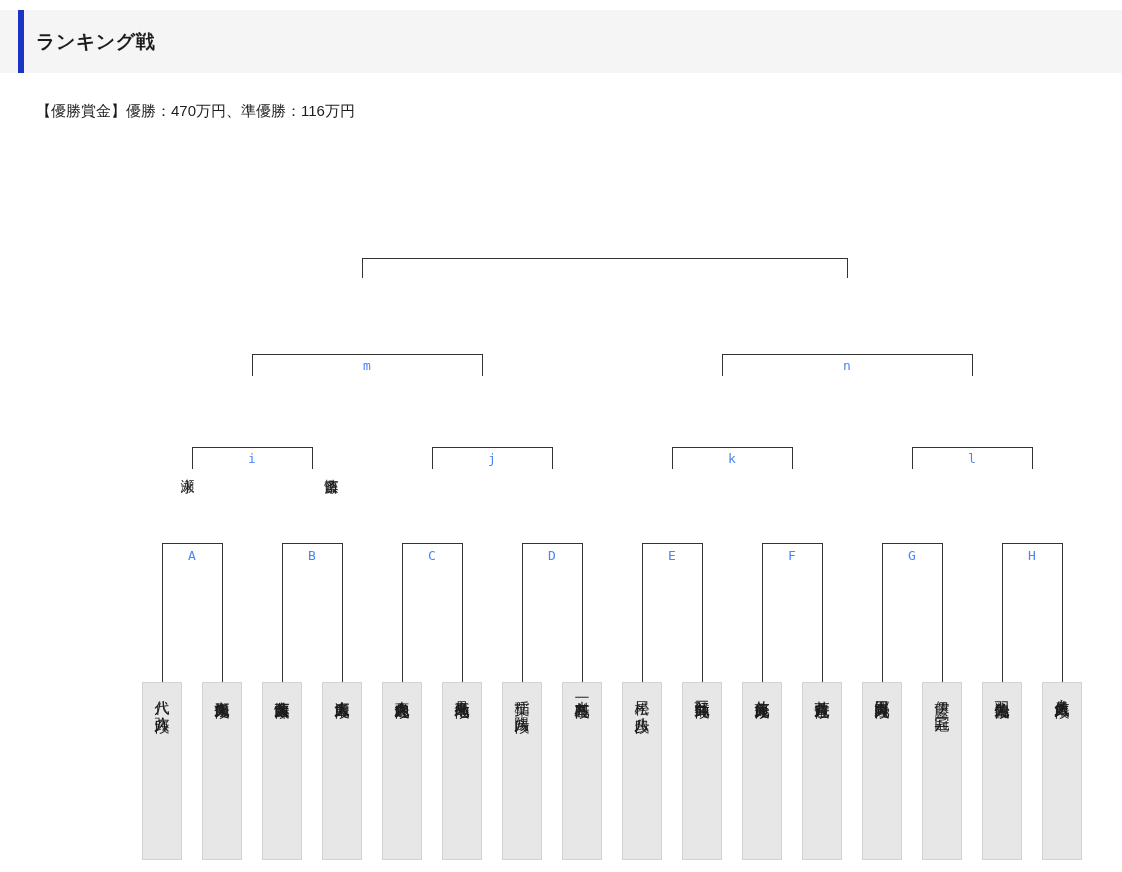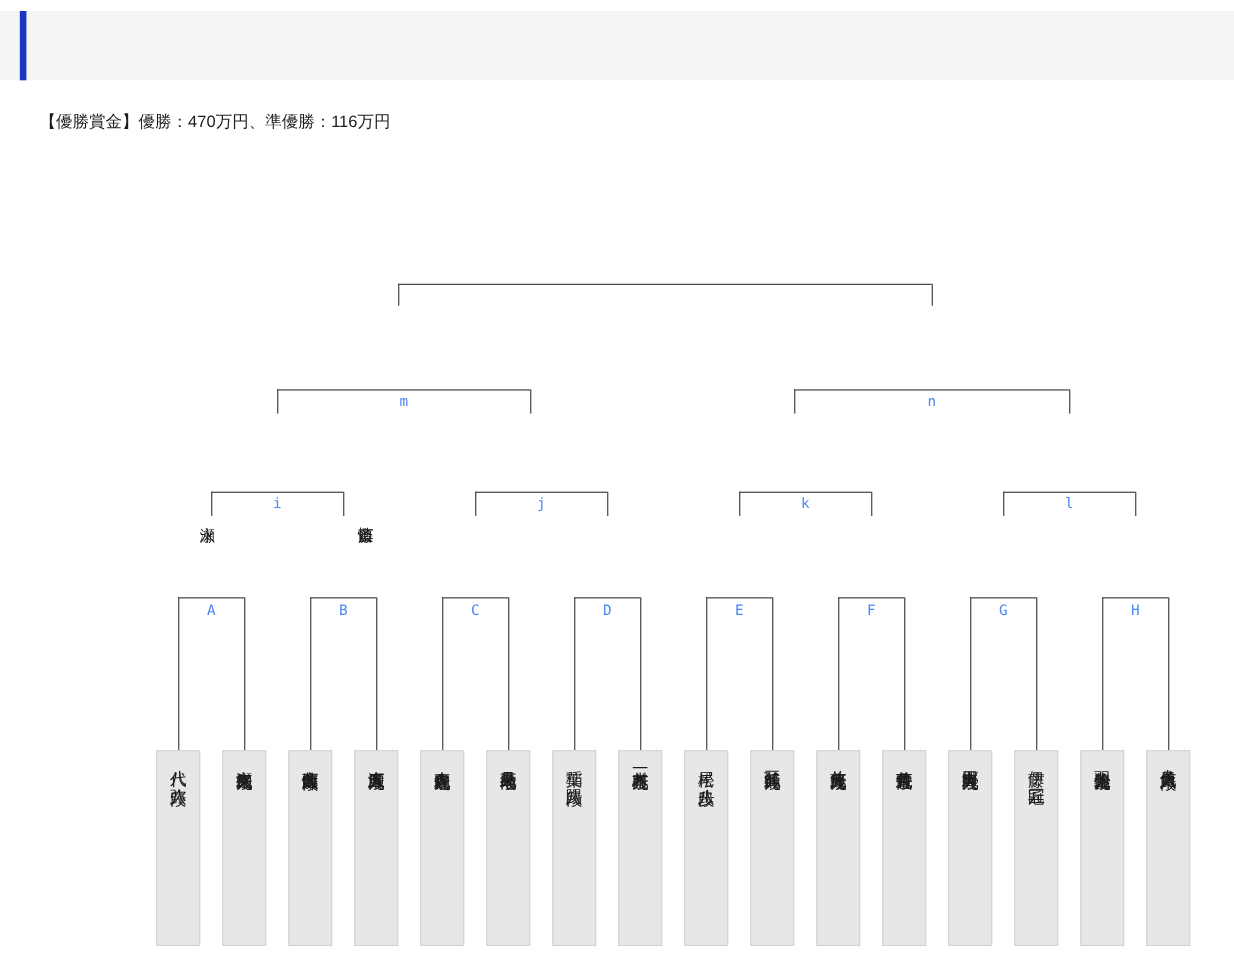--- a/index.html
+++ b/index.html
@@ -50,20 +50,21 @@
     font-size:15px;line-height:20px;letter-spacing:.5px;color:#1c1c1c;
     white-space:nowrap;
     font-family:"DejaVu Sans","Liberation Sans",sans-serif;
   }
 </style>
 </head>
 <body>
 
 <div class="header">
   <div class="header-accent"></div>
+  <div class="header-title">ランキング戦</div>
 </div>
 
 <div class="notes">
   <div>【優勝賞金】優勝：470万円、準優勝：116万円</div>
 </div>
 
 <div class="bracket" id="bracket-root">
     <div class="hline" style="left: 362px; top: 258px; width: 485px;"></div>
     <div class="vline" style="left: 362px; top: 258px; height: 20px;"></div>
     <div class="vline" style="left: 847px; top: 258px; height: 20px;"></div>

